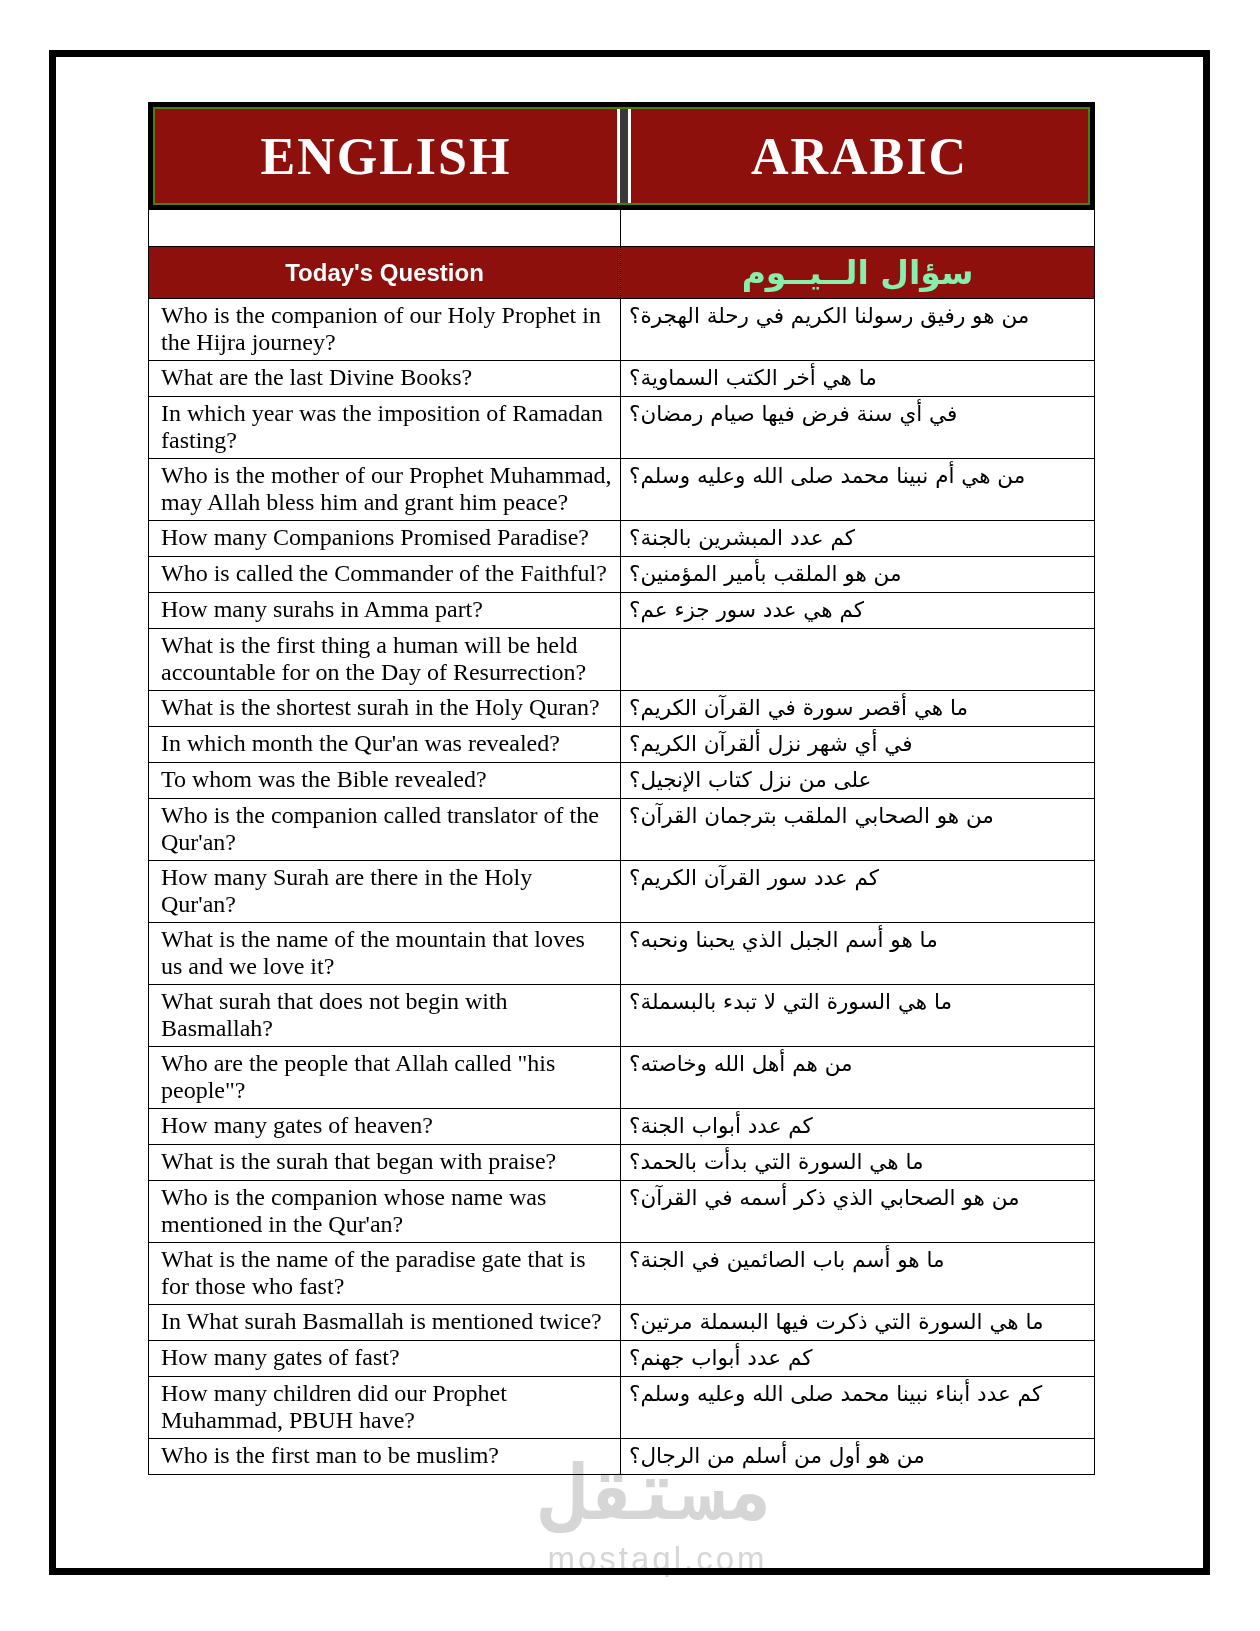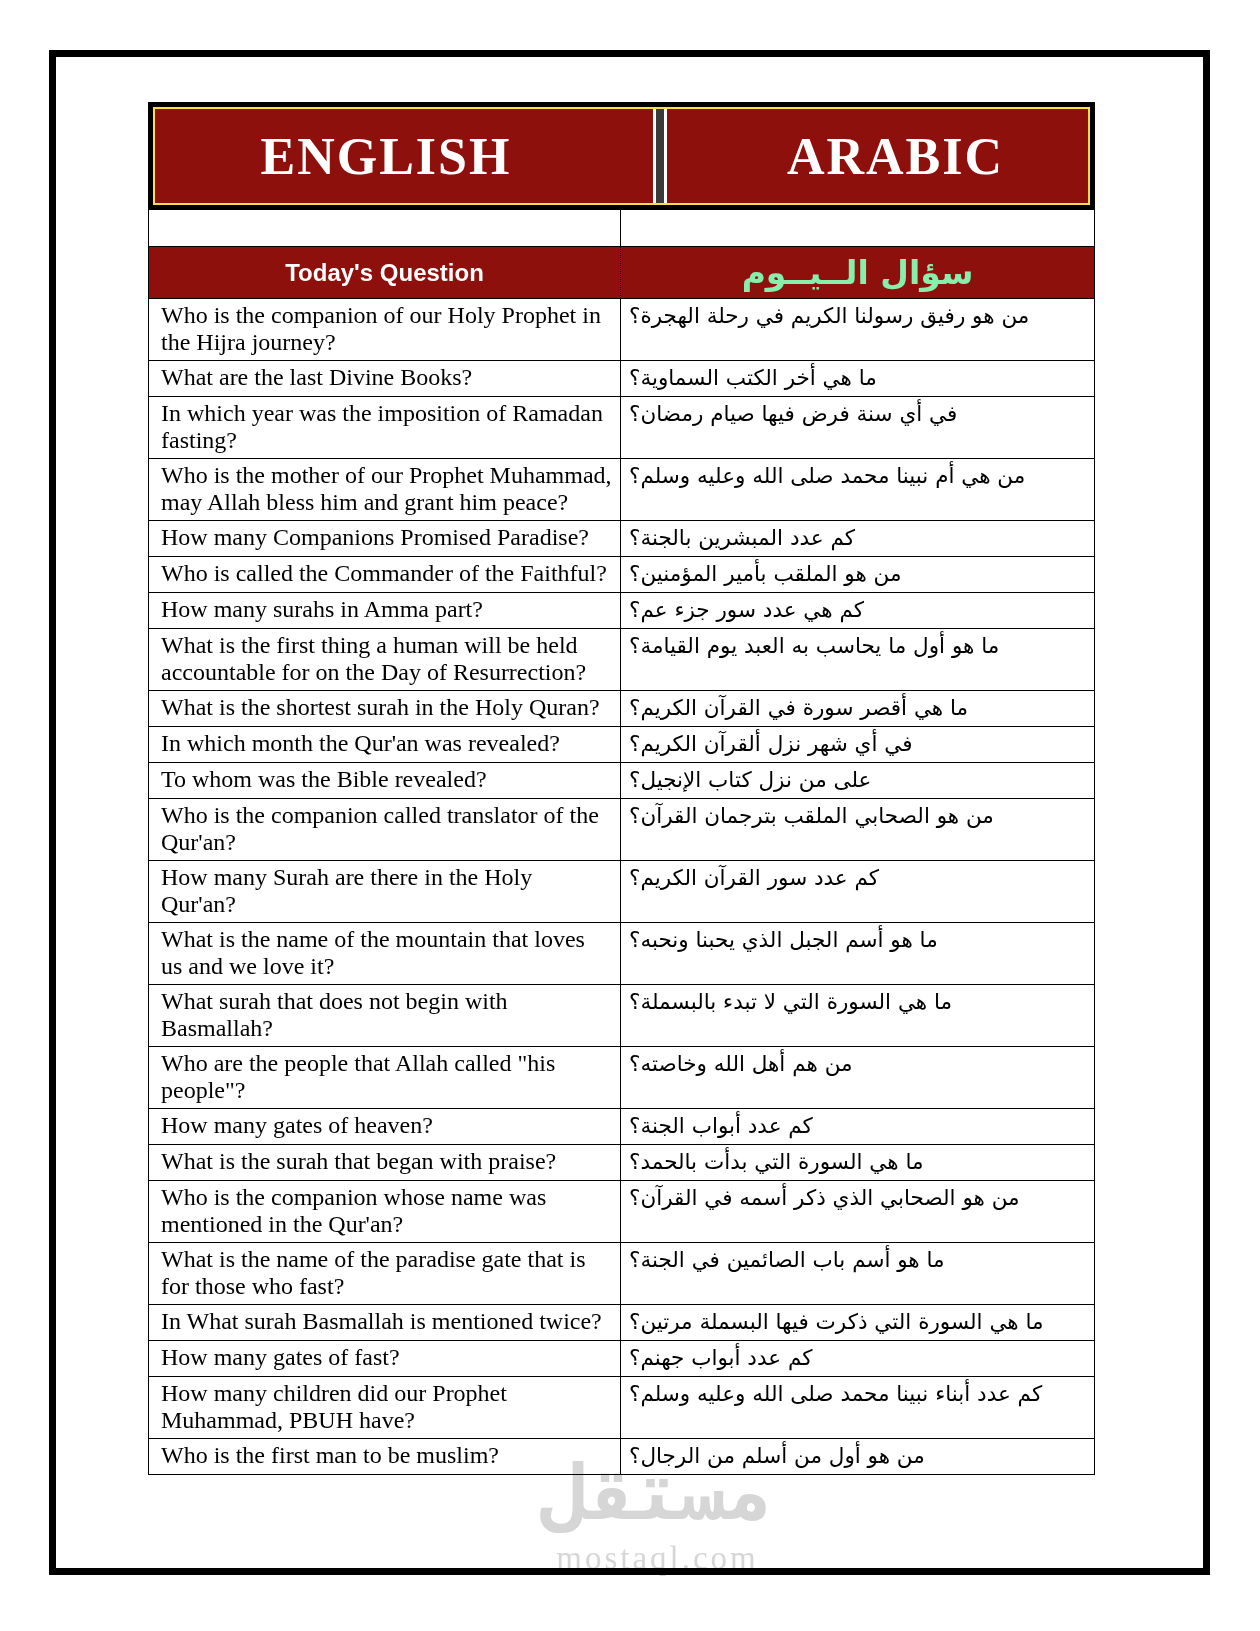--- a/index.html
+++ b/index.html
@@ -8,28 +8,28 @@
 
   
   .frame{position:absolute;left:49px;top:50px;width:1161px;height:1525px;
          border:7px solid #000;box-sizing:border-box;background:transparent;z-index:2;}
 
   
   .wm{position:absolute;top:1460px;left:0;width:100%;box-sizing:border-box;padding-left:55px;
       text-align:center;z-index:1;}
   .wm-logo{font-family:Liberation Mono, monospace;font-weight:700;font-size:76px;line-height:1.05;
            color:#d6d6d6;}
-  .wm-site{font-family:Liberation Serif, serif;font-size:33px;letter-spacing:3px;color:#d6d6d6;}
+  .wm-site{font-family:Liberation Sans, sans-serif;font-size:33px;letter-spacing:3px;color:#d6d6d6;}
 
   
   .qtable{position:absolute;left:148px;top:102px;width:947px;z-index:3;}
 
   
   .banner{height:108px;box-sizing:border-box;border:5px solid #000;background:#8E100C;}
-  .banner-inner{height:100%;box-sizing:border-box;border:2px solid #fde047;display:flex;gap:36px;}
+  .banner-inner{height:100%;box-sizing:border-box;border:2px solid #4d7c0f;display:flex;}
   .banner-half{display:flex;align-items:center;justify-content:center;
                color:#fff;font-weight:700;font-size:52px;letter-spacing:2px;}
   .banner-left{flex:0 0 462px;}
   .banner-right{flex:1;}
   .hdr-divider{flex:0 0 8px;background:#3a3a3a;border-left:3px solid #fff;border-right:3px solid #fff;}
 
   
   .gap-row{height:36px;display:flex;border-left:1px solid #000;border-right:1px solid #000;
            box-sizing:border-box;}
   .gap-left{width:472px;border-right:1px solid #000;box-sizing:border-box;}
@@ -110,21 +110,20 @@
         <div class="row">
           <div class="c-en">Who is called the Commander of the Faithful?</div>
           <div class="c-ar">من هو الملقب بأمير المؤمنين؟</div>
         </div>
         <div class="row">
           <div class="c-en">How many surahs in Amma part?</div>
           <div class="c-ar">كم هي عدد سور جزء عم؟</div>
         </div>
         <div class="row">
           <div class="c-en">What is the first thing a human will be held accountable for on the Day of Resurrection?</div>
-          <div class="c-ar">ما هو أول ما يحاسب به العبد يوم القيامة؟</div>
         </div>
         <div class="row">
           <div class="c-en">What is the shortest surah in the Holy Quran?</div>
           <div class="c-ar">ما هي أقصر سورة في القرآن الكريم؟</div>
         </div>
         <div class="row">
           <div class="c-en">In which month the Qur'an was revealed?</div>
           <div class="c-ar">في أي شهر نزل ألقرآن الكريم؟</div>
         </div>
         <div class="row">

